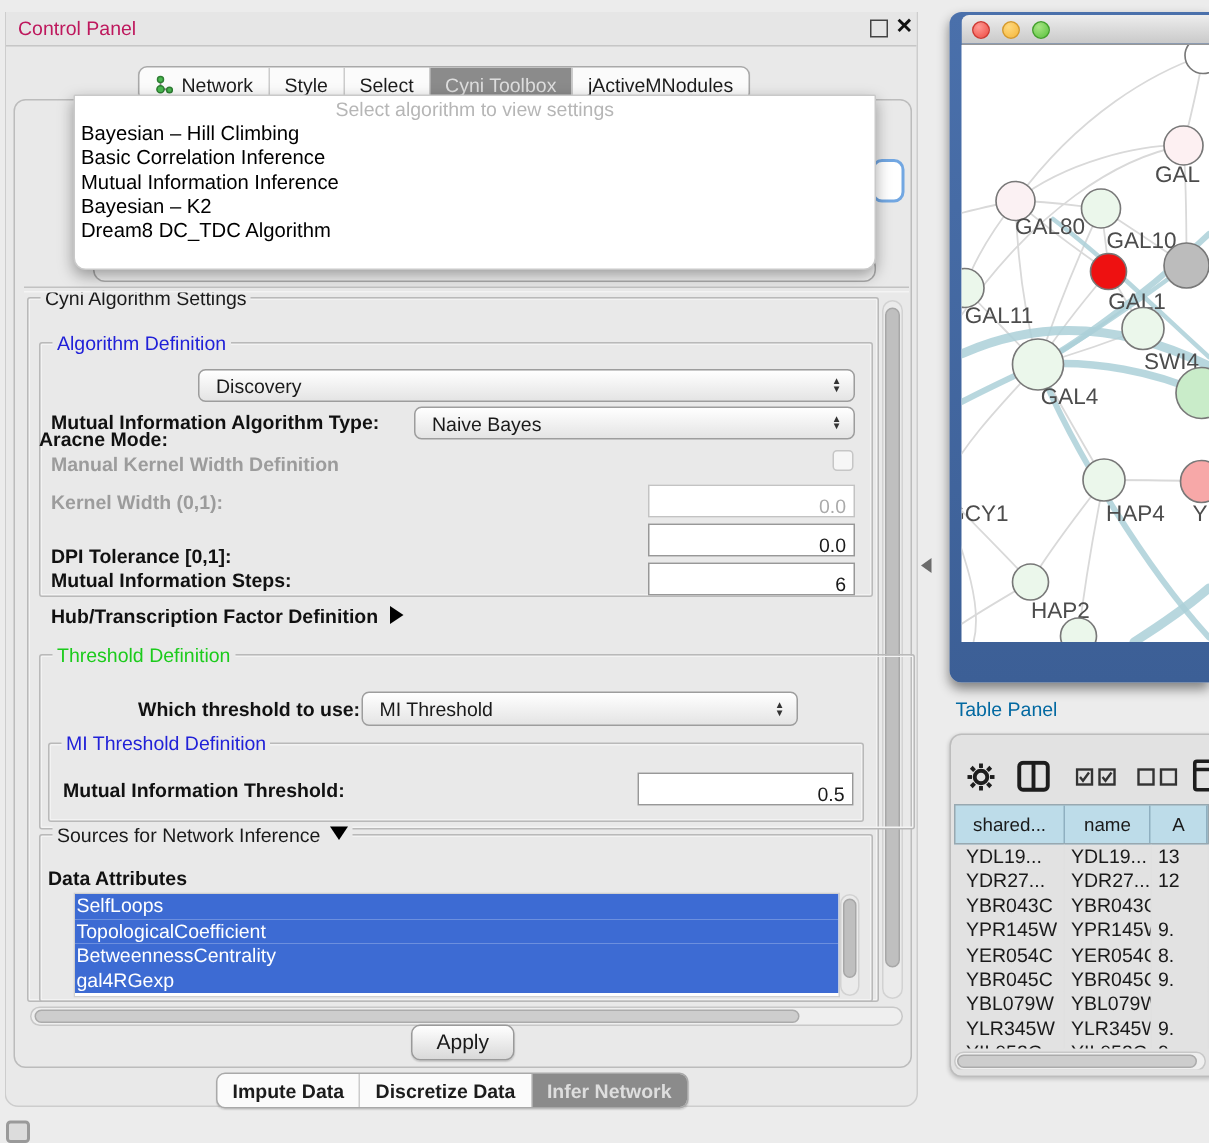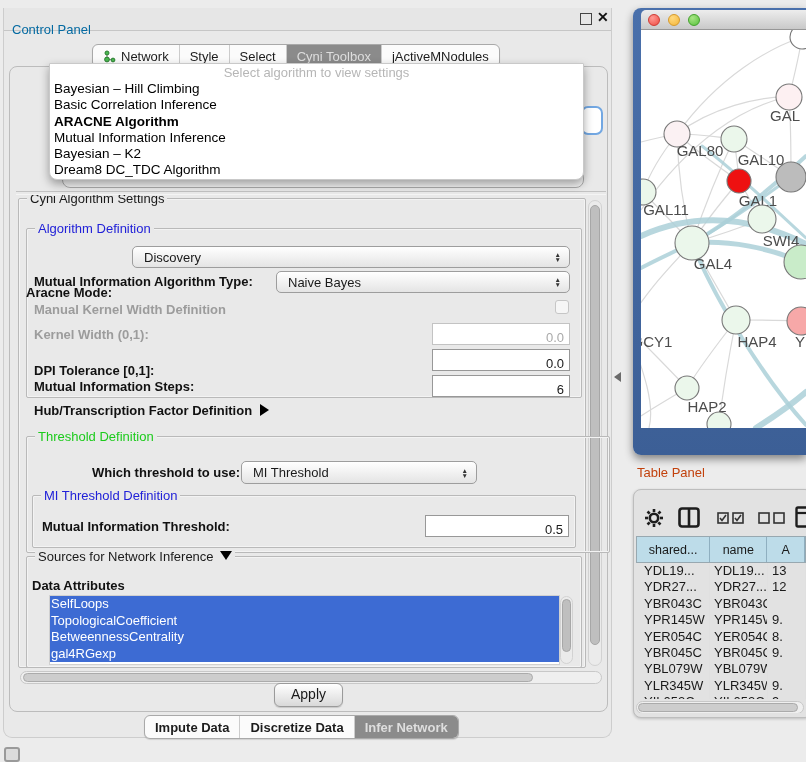--- a/index.html
+++ b/index.html
@@ -4,21 +4,21 @@
 <style>
   html,body{margin:0;padding:0;background:#ececec;}
   #root{position:relative;width:806px;height:762px;background:#ececec;overflow:hidden;
         font-family:"Liberation Sans",sans-serif;color:#1a1a1a;}
   .abs{position:absolute;}
 
   
   #control-panel{left:3px;top:8px;width:609px;height:730px;background:#e9e9e9;
      border:1px solid #cdcdcd;border-top:none;border-radius:0 0 9px 9px;box-sizing:border-box;}
   #cp-titlebar{left:0;top:0;width:607px;height:22px;background:#e6e6e6;border-bottom:1px solid #c6c6c6;}
-  #cp-title{left:8px;top:14px;font-size:13px;color:#0369a1;}
+  #cp-title{left:8px;top:3px;font-size:13px;color:#be185d;}
   #float-btn{left:576px;top:5px;width:10px;height:10px;border:1.5px solid #444;background:transparent;}
   #close-btn{left:593px;top:1px;font-size:14px;font-weight:bold;color:#111;}
 
   .tabbar{display:flex;height:22px;border:1px solid #a9a9a9;border-radius:6px;overflow:hidden;
      background:#fbfbfb;font-size:13px;box-shadow:0 1px 1px rgba(0,0,0,.12);}
   .tab{display:flex;align-items:center;padding:0 10px;border-left:1px solid #cccccc;white-space:nowrap;color:#1c1c1c;}
   .tab:first-child{border-left:none;}
   .tab.selected{background:#8b8b8b;color:#dedede;}
   #top-tabs{left:88px;top:36px;}
   #bottom-tabs{left:140px;top:707px;}
@@ -93,21 +93,21 @@
      border-radius:8px 0 0 8px;box-shadow:0 4px 8px rgba(0,0,0,.45);}
   #net-titlebar{left:8px;top:2px;width:165px;height:20px;background:linear-gradient(#ededed,#c9c9c9);
      border-radius:5px 0 0 0;border-bottom:1px solid #979797;display:flex;align-items:center;padding-left:7px;box-sizing:border-box;}
   .tlight{width:12px;height:12px;border-radius:50%;margin-right:8px;box-sizing:border-box;}
   #tl-close{background:radial-gradient(circle at 35% 30%,#ff9a94,#ee4b42);border:1px solid #ce3a33;}
   #tl-min{background:radial-gradient(circle at 35% 30%,#ffd97e,#f5b63a);border:1px solid #d69a2b;}
   #tl-zoom{background:radial-gradient(circle at 35% 30%,#a8e585,#58c23c);border:1px solid #43a12c;}
   #net-canvas{left:8px;top:22px;width:165px;height:398px;background:#fff;overflow:hidden;}
 
   
-  #table-panel-title{left:637px;top:465px;font-size:13px;color:#c2410c;}
+  #table-panel-title{left:637px;top:465px;font-size:13px;color:#0369a1;}
   #table-panel{left:633px;top:489px;width:180px;height:229px;background:#e2e2e2;border:1px solid #bdbdbd;
      border-radius:8px;box-sizing:border-box;box-shadow:0 1px 3px rgba(0,0,0,.2);}
   .ticon{position:absolute;}
   #tp-table{left:636px;top:536px;width:170px;height:177px;overflow:hidden;}
   #tp-header{display:flex;height:27px;background:#bddcе9;background:#bddce9;border:1px solid #98a8b0;
      box-sizing:border-box;font-size:12.5px;}
   .th{display:flex;align-items:center;justify-content:center;border-right:1px solid #8fafc0;
      box-sizing:border-box;overflow:hidden;white-space:nowrap;}
   .tr{display:flex;height:16.4px;font-size:13px;}
   .td{box-sizing:border-box;overflow:hidden;white-space:nowrap;border-right:1px solid #e0e0e0;}
@@ -154,21 +154,20 @@
 
     <div id="hidden-combo-focus" class="abs"></div>
     <div id="hidden-combo-sliver" class="abs"></div>
     <div id="hidden-group-line" class="abs"></div>
 
     <div id="algo-dropdown" class="abs">
       <div id="dd-header">Select algorithm to view settings</div>
       <div id="dd-items">
           <div class="dd-item">Bayesian – Hill Climbing</div>
           <div class="dd-item">Basic Correlation Inference</div>
-          <div class="dd-item selected">ARACNE Algorithm</div>
           <div class="dd-item">Mutual Information Inference</div>
           <div class="dd-item">Bayesian – K2</div>
           <div class="dd-item">Dream8 DC_TDC Algorithm</div>
         </div>
     </div>
 
     <div class="gbox" style="left:14px;top:190px;width:568px;height:470px;">
       <span class="legend">Cyni Algorithm Settings</span>
     </div>
     <div class="vtrack" style="left:584px;top:192px;width:14px;height:466px;">
@@ -204,21 +203,21 @@
     <div class="field" style="left:428px;top:367px;width:138px;height:22px;">6</div>
 
     <div class="abs disclosure" style="left:30px;top:395px;">
       <span>Hub/Transcription Factor Definition</span><span class="tri-right"></span>
     </div>
 
     <div class="gbox" style="left:22px;top:428px;width:584px;height:117px;">
       <span class="legend green">Threshold Definition</span>
     </div>
     <div class="flabel" style="left:88px;top:457px;">Which threshold to use:</div>
-    <div class="combo" style="left:237px;top:453px;width:236px;height:23px;">
+    <div class="combo" style="left:237px;top:453px;width:291px;height:23px;">
       <span>MI Threshold</span>
       <span class="stepper">
           <span>▲</span>
           <span>▼</span>
         </span>
     </div>
     <div class="gbox" style="left:28px;top:487px;width:544px;height:53px;">
       <span class="legend blue">MI Threshold Definition</span>
     </div>
     <div class="flabel" style="left:38px;top:511px;">Mutual Information Threshold:</div>

